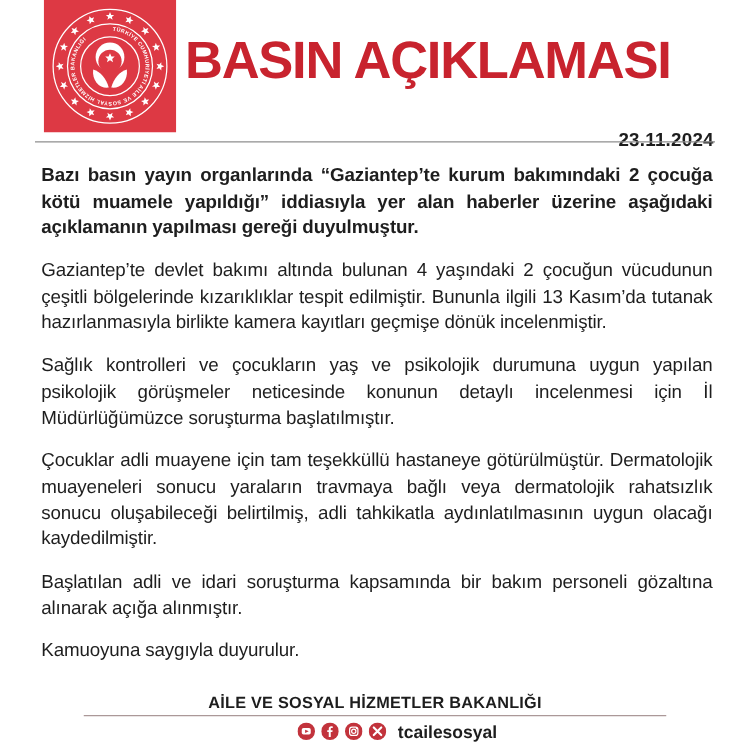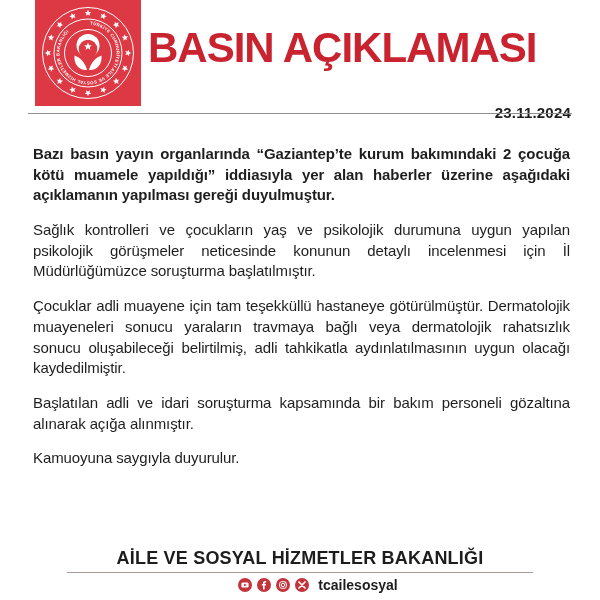--- a/index.html
+++ b/index.html
@@ -41,40 +41,40 @@
   }
   .header-divider {
     position: absolute;
     left: 28px; right: 28px; top: 113px;
     border-top: 1.6px solid #8f8f8f;
   }
 
   
   .content {
     position: absolute;
-    left: 33px; right: 30px; top: 144px;
+    left: 33px; right: 30px; top: 131px;
     color: #1e1e1e;
   }
   .content p {
     font-size: 15px;
     line-height: 1.38;
     text-align: justify;
     margin-bottom: 14px;
     letter-spacing: -0.1px;
   }
   .content p.lead { font-weight: 700; }
 
   
   .footer {
     position: absolute;
     left: 0; right: 0; bottom: 7px;
     text-align: center;
   }
   .footer-title {
-    font-size: 18px;
+    font-size: 13px;
     font-weight: 700;
     color: #1d1d1d;
     letter-spacing: 0.2px;
   }
   .footer-divider {
     width: 466px;
     margin: 3px auto 4px auto;
     border-top: 1.2px solid #ab9898;
   }
   .social-row {
@@ -138,20 +138,21 @@
       </g>
     </svg>
 
     <div class="main-title">BASIN AÇIKLAMASI</div>
     <div class="date">23.11.2024</div>
     <div class="header-divider"></div>
   </div>
 
   <div class="content">
     <p class="lead">Bazı basın yayın organlarında “Gaziantep’te kurum bakımındaki 2 çocuğa kötü muamele yapıldığı” iddiasıyla yer alan haberler üzerine aşağıdaki açıklamanın yapılması gereği duyulmuştur.</p>
+    <p>Gaziantep’te devlet bakımı altında bulunan 4 yaşındaki 2 çocuğun vücudunun çeşitli bölgelerinde kızarıklıklar tespit edilmiştir. Bununla ilgili 13 Kasım’da tutanak hazırlanmasıyla birlikte kamera kayıtları geçmişe dönük incelenmiştir.</p>
     <p>Sağlık kontrolleri ve çocukların yaş ve psikolojik durumuna uygun yapılan psikolojik görüşmeler neticesinde konunun detaylı incelenmesi için İl Müdürlüğümüzce soruşturma başlatılmıştır.</p>
     <p>Çocuklar adli muayene için tam teşekküllü hastaneye götürülmüştür. Dermatolojik muayeneleri sonucu yaraların travmaya bağlı veya dermatolojik rahatsızlık sonucu oluşabileceği belirtilmiş, adli tahkikatla aydınlatılmasının uygun olacağı kaydedilmiştir.</p>
     <p>Başlatılan adli ve idari soruşturma kapsamında bir bakım personeli gözaltına alınarak açığa alınmıştır.</p>
     <p>Kamuoyuna saygıyla duyurulur.</p>
   </div>
 
   <div class="footer">
     <div class="footer-title">AİLE VE SOSYAL HİZMETLER BAKANLIĞI</div>
     <div class="footer-divider"></div>
     <div class="social-row">

